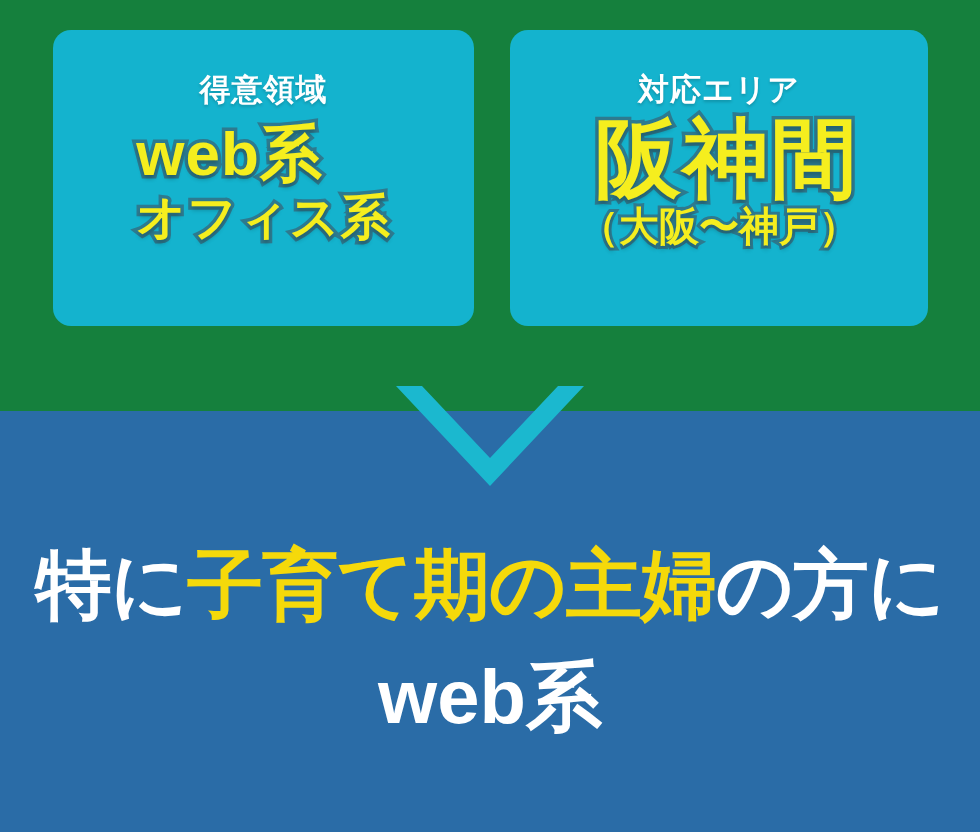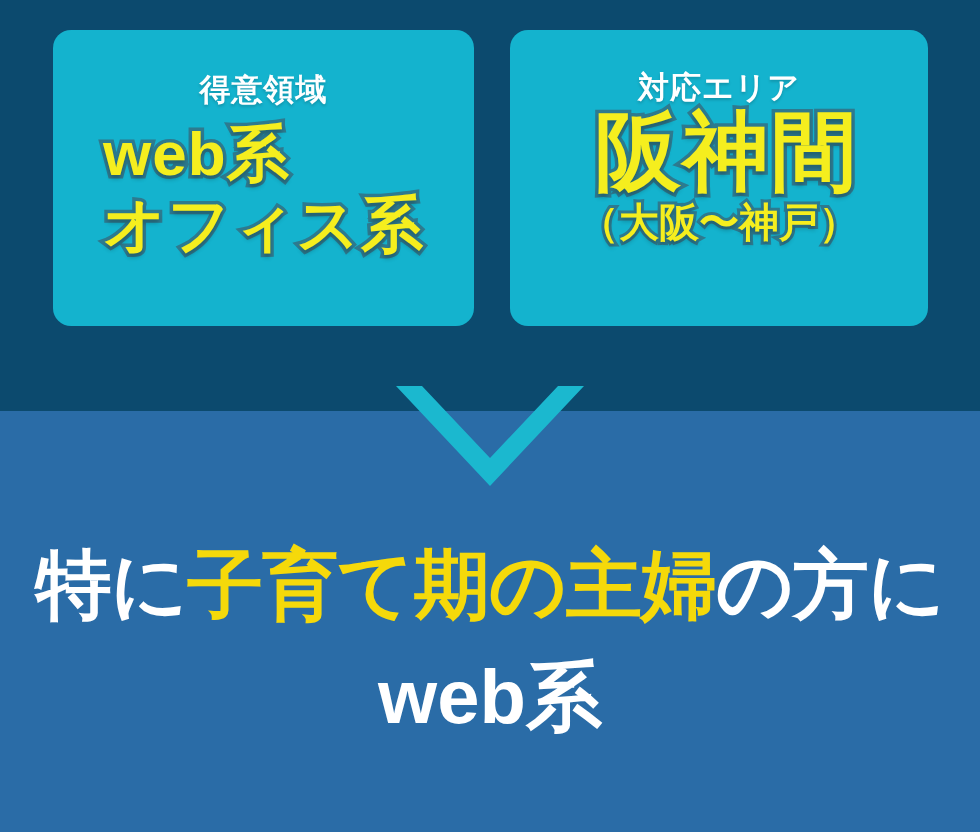--- a/index.html
+++ b/index.html
@@ -23,21 +23,21 @@
     background: #ffffff;
   }
 
   
   .cards-row {
     position: absolute;
     left: 0;
     top: 0;
     width: 980px;
     height: 411px;
-    background: #0c4a6e;
+    background: #15803d;
   }
 
   .card {
     position: absolute;
     top: 30px;
     height: 296px;
     background: #14b3ce;
     border-radius: 18px;
     box-sizing: border-box;
     display: flex;
@@ -48,21 +48,20 @@
   }
 
   .card--left {
     left: 53px;
     width: 421px;
   }
 
   .card--right {
     left: 510px;
     width: 418px;
-    font-family: Liberation Mono, monospace;
   }
 
   .card-heading {
     color: #ffffff;
     font-weight: 700;
     font-size: 31px;
     line-height: 1;
     letter-spacing: 1px;
     margin-top: 44px;
     text-shadow: 0 2px 3px rgba(0, 0, 0, 0.18);
@@ -79,21 +78,21 @@
     paint-order: stroke fill;
     text-shadow:
        0 4px 4px rgba(0, 0, 0, 0.22);
   }
 
   .card--left .big-lines {
     margin-top: 16px;
     text-align: left;
   }
   .card--left .outlined.line1 { font-size: 62px; letter-spacing: 1px; }
-  .card--left .outlined.line2 { font-size: 62px; letter-spacing: 1px; margin-top: 6px; }
+  .card--left .outlined.line2 { font-size: 49px; letter-spacing: 1px; margin-top: 6px; }
 
   .card--right .big-lines {
     margin-top: 8px;
     text-align: right;
   }
   .card--right .outlined.line1 {
     font-size: 86px;
     letter-spacing: 2px;
   }
   .card--right .outlined.line2 {

